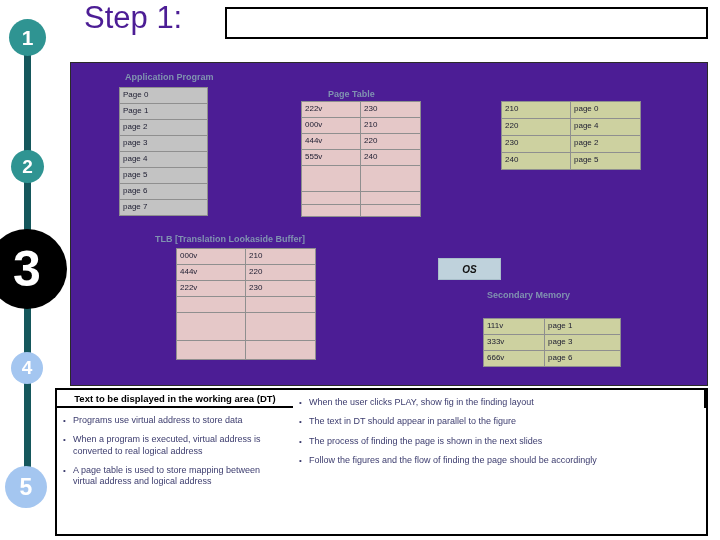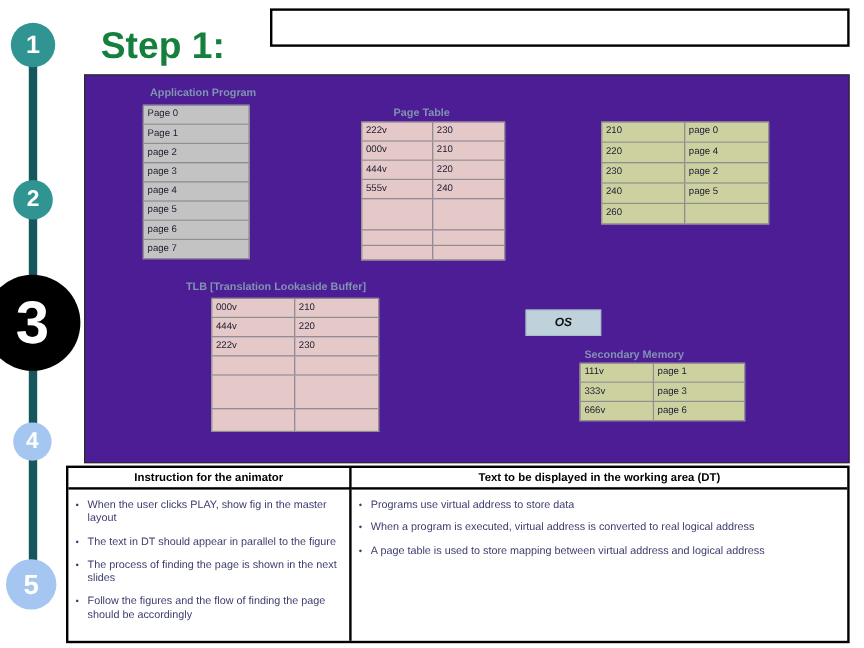--- a/index.html
+++ b/index.html
@@ -15,21 +15,21 @@
     position:absolute; border-radius:50%; color:#fff; font-weight:bold;
     display:flex; align-items:center; justify-content:center;
   }
   #c1 { left:9px;  top:19px;  width:37px; height:37px; background:var(--teal);       font-size:21px; }
   #c2 { left:11px; top:150px; width:33px; height:33px; background:var(--teal);       font-size:19px; }
   #c3 { left:-13px;top:229px; width:80px; height:80px; background:var(--black);      font-size:50px; }
   #c4 { left:11px; top:352px; width:32px; height:32px; background:var(--light-blue); font-size:19px; }
   #c5 { left:5px;  top:466px; width:42px; height:42px; background:var(--light-blue); font-size:23px; }
 
   
-  .title { position:absolute; left:84px; top:20px; font-size:31px; font-weight:bold; color:#15803d; }
+  .title { position:absolute; left:84px; top:0; font-size:31px; font-weight:normal; color:#4c1d95; }
   .title-box { position:absolute; left:225px; top:7px; width:483px; height:32px; background:#fff; border:2px solid #000; }
 
   
   .work { position:absolute; left:70px; top:62px; width:638px; height:324px; border:1px solid #2a2a2a; background:#4c1d95; }
   .dlabel { position:absolute; font-size:9px; font-weight:bold; color:var(--label-blue); white-space:nowrap; }
 
   .tbl { position:absolute; border-top:1px solid var(--tbl-border); }
   .tbl .row { display:flex; }
   .tbl .cell {
     border-right:1px solid var(--tbl-border); border-bottom:1px solid var(--tbl-border);
@@ -42,21 +42,21 @@
 
   #pt-tbl  { left:230px; top:38px; width:120px; }
   #pt-tbl .row { height:16px; } #pt-tbl .cell { width:60px; background:var(--table-pink); }
 
   #pm-tbl  { left:430px; top:38px; width:140px; }
   #pm-tbl .row { height:17px; } #pm-tbl .cell { width:70px; background:var(--table-green); }
 
   #tlb-tbl { left:105px; top:185px; width:140px; }
   #tlb-tbl .row { height:16px; } #tlb-tbl .cell { width:70px; background:var(--table-pink); }
 
-  #sm-tbl  { left:412px; top:239px; width:138px; }
+  #sm-tbl  { left:412px; top:255px; width:138px; }
   #sm-tbl .row { height:16px; }
   #sm-tbl .cell { width:62px; background:var(--table-green); }
   #sm-tbl .cell:last-child { width:76px; }
 
   .row.h26 { height:26px !important; } .row.h13 { height:13px !important; }
   .row.h12 { height:12px !important; } .row.h16 { height:16px !important; }
   .row.h28 { height:28px !important; } .row.h19 { height:19px !important; }
 
   #os {
     position:absolute; left:367px; top:195px; width:63px; height:22px;
@@ -180,24 +180,20 @@
         <div class="cell">page 4</div>
       </div>
       <div class="row">
         <div class="cell">230</div>
         <div class="cell">page 2</div>
       </div>
       <div class="row">
         <div class="cell">240</div>
         <div class="cell">page 5</div>
       </div>
-      <div class="row">
-        <div class="cell">260</div>
-        <div class="cell"></div>
-      </div>
     </div>
 
   <div class="dlabel" style="left:84px; top:171px;">TLB [Translation Lookaside Buffer]</div>
   <div class="tbl" id="tlb-tbl">
     <div>
         <div class="row">
           <div class="cell">000v</div>
           <div class="cell">210</div>
         </div>
         <div class="row">
@@ -237,26 +233,25 @@
       </div>
       <div class="row">
         <div class="cell">666v</div>
         <div class="cell">page 6</div>
       </div>
     </div>
 
 </div>
 
 <div class="story">
-  <div class="hdr left">Instruction for the animator</div>
   <div class="hdr right">Text to be displayed in the working area (DT)</div>
   <div class="bod left">
       <div class="li">
         <span class="dot">•</span>
-        <span class="txt">When the user clicks PLAY, show fig in the master layout</span>
+        <span class="txt">When the user clicks PLAY, show fig in the finding layout</span>
       </div>
       <div class="li">
         <span class="dot">•</span>
         <span class="txt">The text in DT should appear in parallel to the figure</span>
       </div>
       <div class="li">
         <span class="dot">•</span>
         <span class="txt">The process of finding the page is shown in the next slides</span>
       </div>
       <div class="li">

